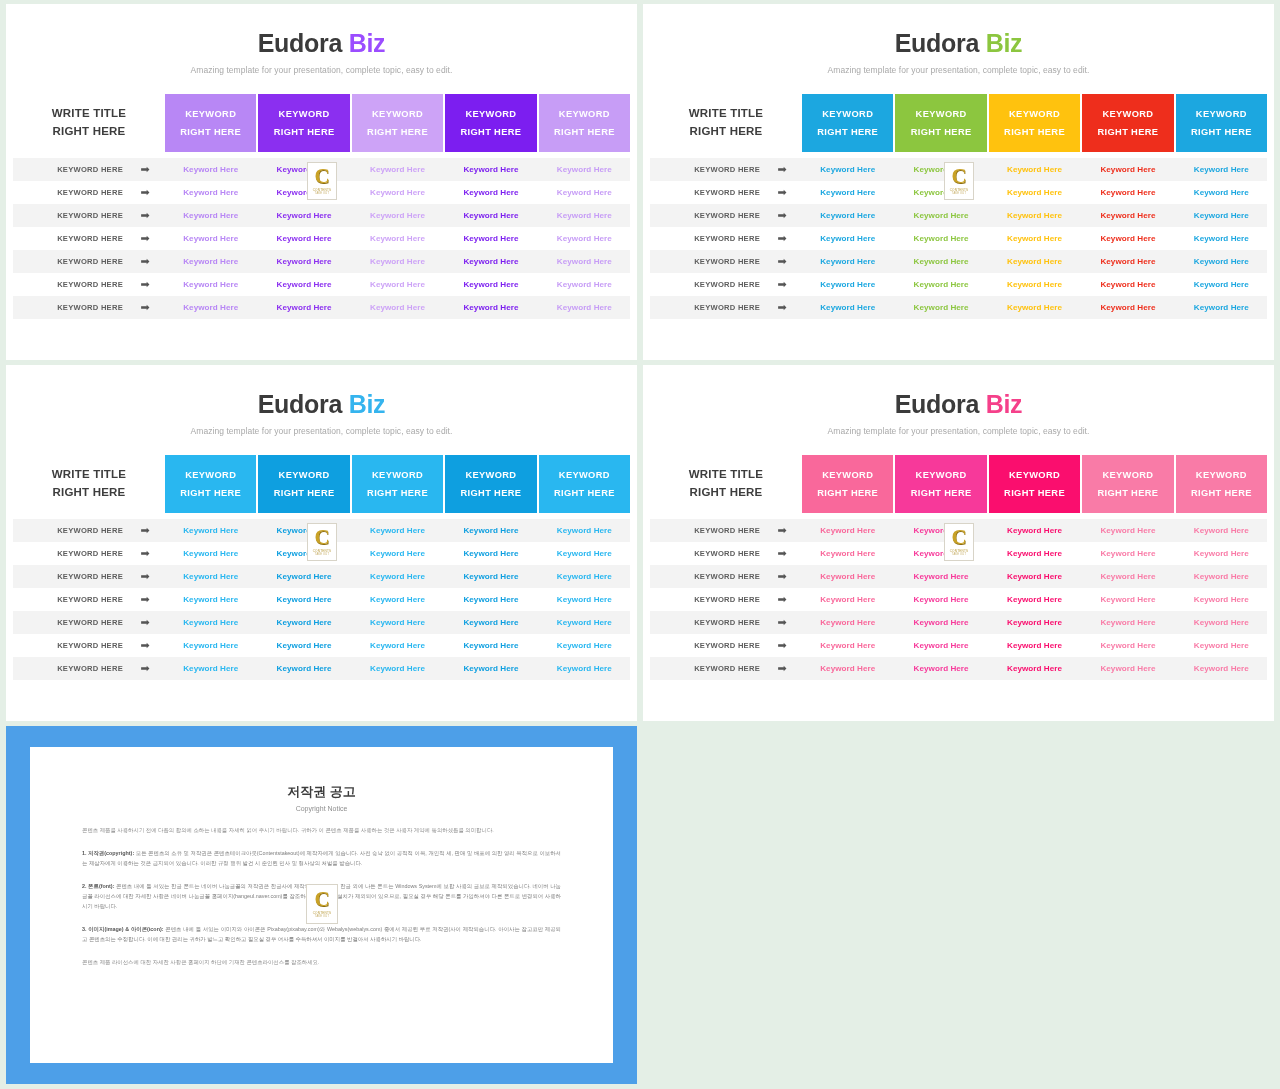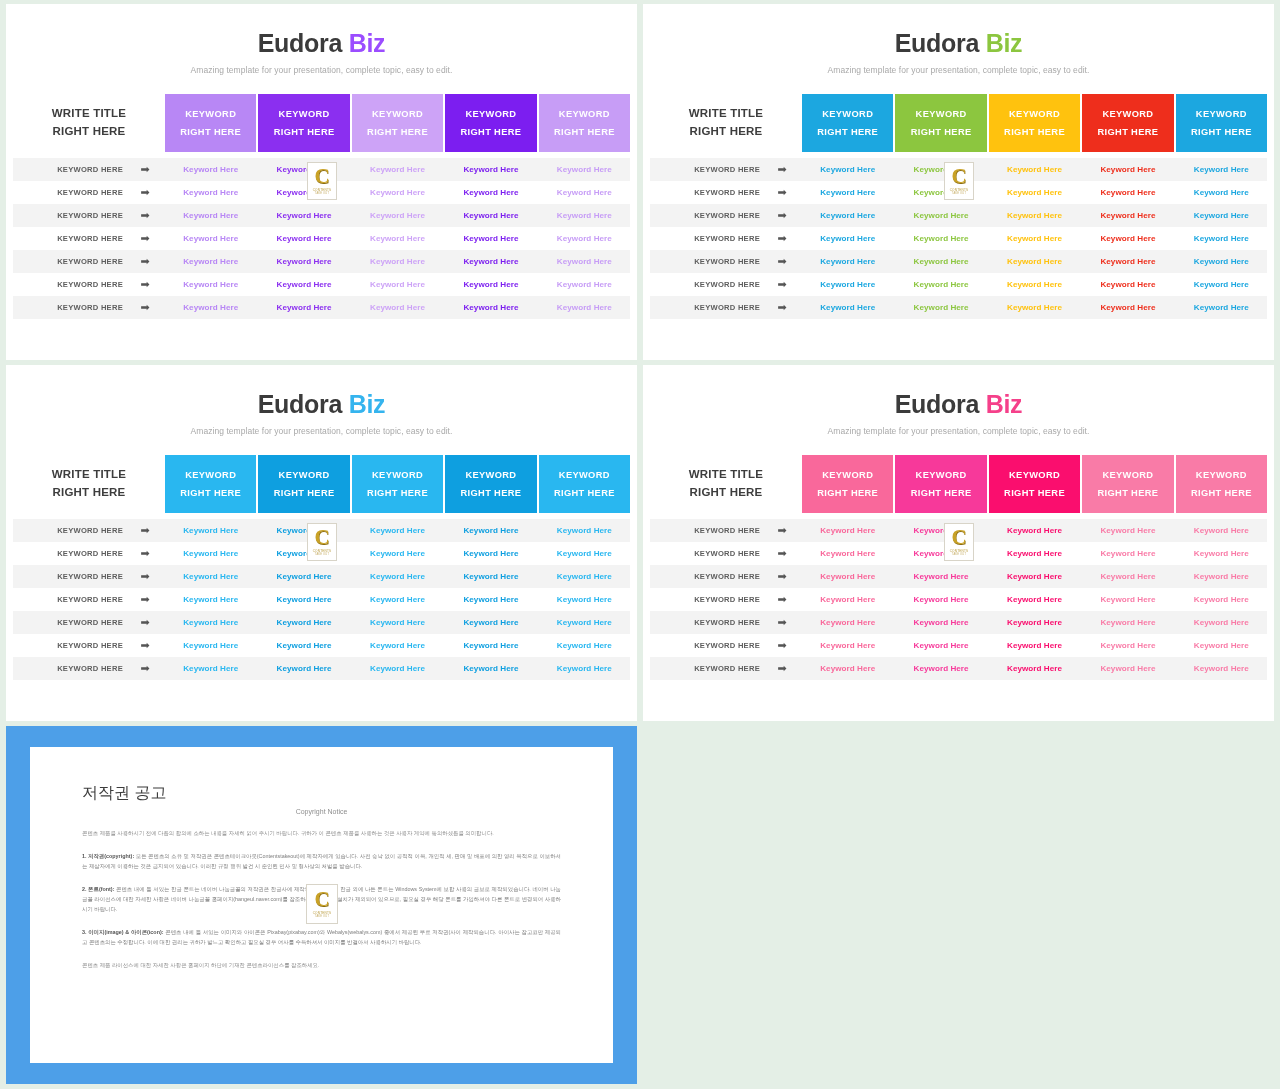--- a/index.html
+++ b/index.html
@@ -130,22 +130,23 @@
   }
 
   
   .copy-card {
     width: 100%; height: 100%;
     background: #ffffff;
     padding: 36px 52px 20px 52px;
     position: relative;
   }
   .copy-h1 {
-    font-size: 16px;
-    font-weight: 400;
+    text-align: center;
+    font-size: 13px;
+    font-weight: 700;
     color: #3c3c3c;
   }
   .copy-h2 {
     text-align: center;
     font-size: 7px;
     color: #8f8f8f;
     margin-top: 4px;
   }
   .copy-p {
     font-size: 5.4px;

